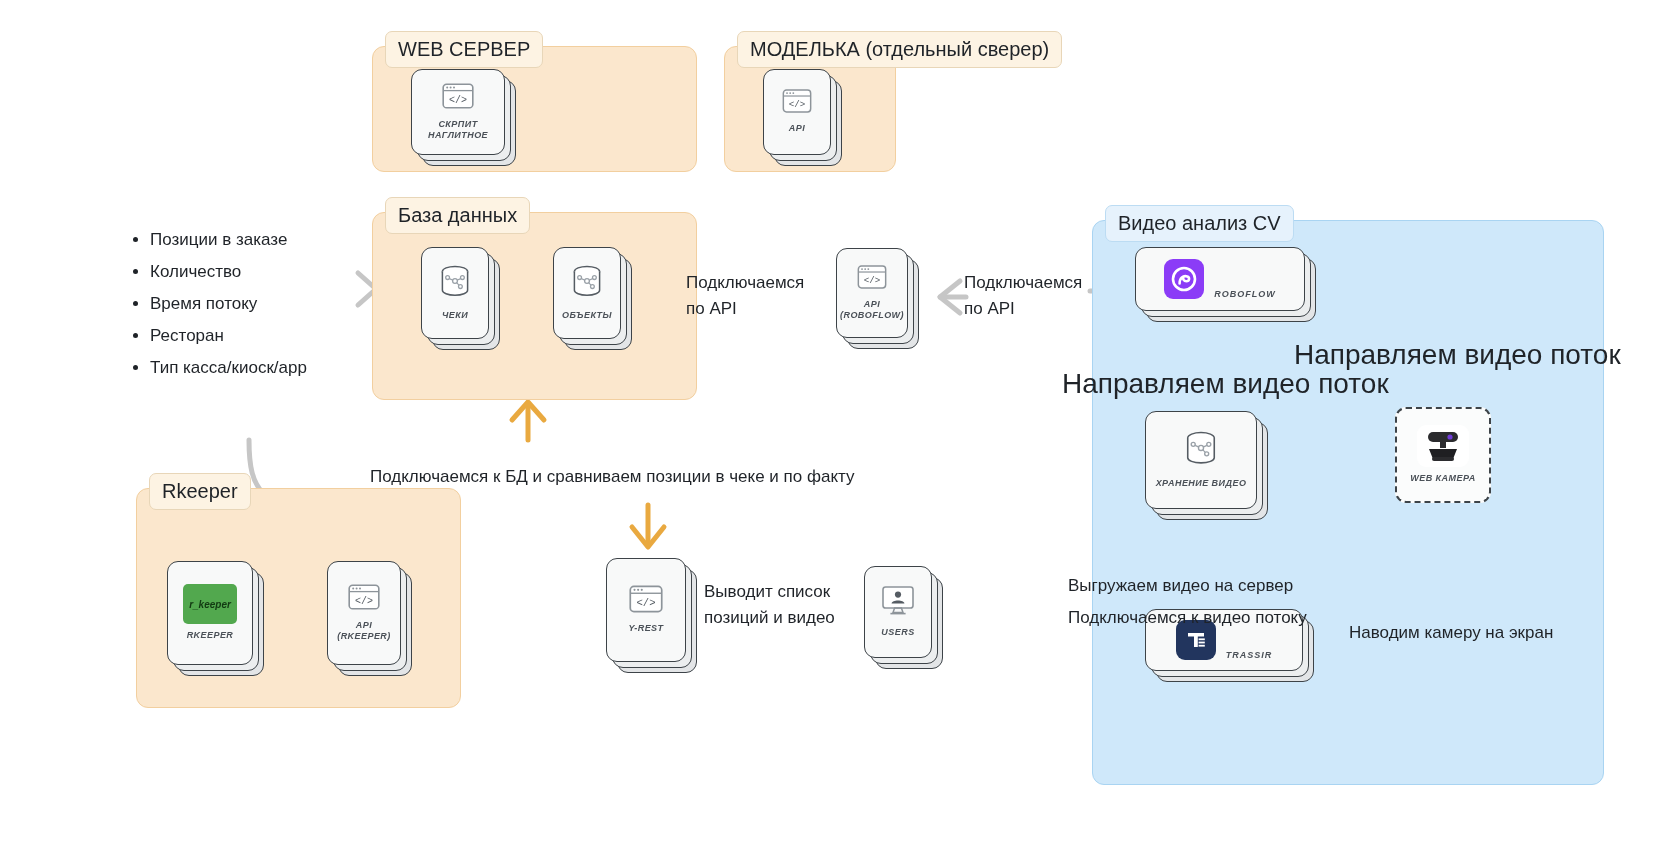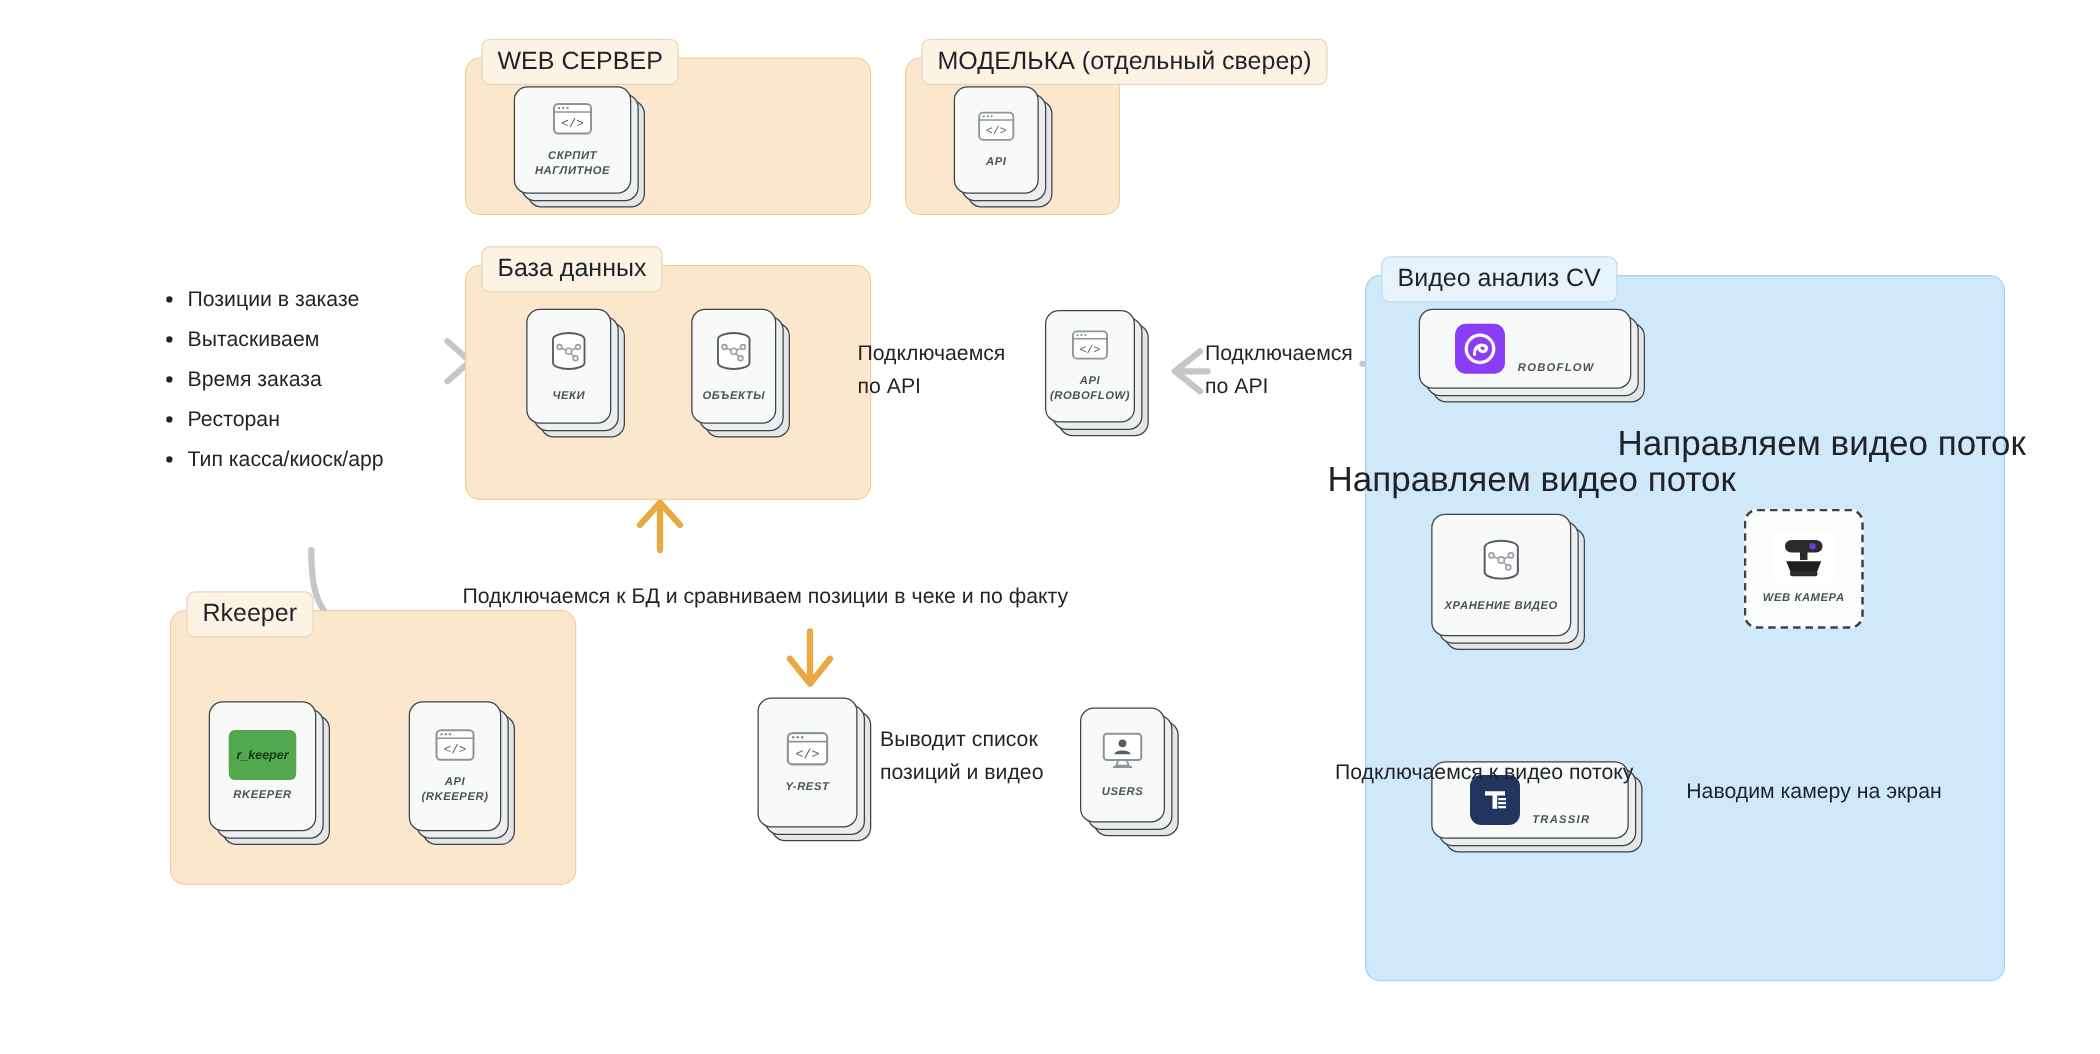--- a/index.html
+++ b/index.html
@@ -212,22 +212,22 @@
             <text x="16" y="19.6" font-size="10" font-family="'Liberation Mono',monospace" fill="#555c63" text-anchor="middle">&lt;/&gt;</text>
           </svg>
         </span>
         <span class="node-caption">API</span>
       </div>
     </div>
   </div>
 
   <ul class="list" style="left:128px; top:230px;">
     <li>Позиции в заказе</li>
-    <li>Вытаскиваем</li>
-    <li>Время заказа</li>
+    <li>Количество</li>
+    <li>Время потоку</li>
     <li>Ресторан</li>
     <li>Тип касса/киоск/app</li>
   </ul>
 
   <div class="group" style="left:372px; top:212px; width:325px; height:188px;">
     <div class="group-label">База данных</div>
 
     <div class="node" style="left:48px; top:34px; width:68px; height:92px;">
       <div class="stack-b"></div>
       <div class="stack-a"></div>
@@ -359,20 +359,21 @@
             </svg>
           </span>
           <span class="brandtext">TRASSIR</span>
         </div>
       </div>
     </div>
   </div>
 
   <div class="txt big" style="left:1062px; top:362px;">Направляем видео поток</div>
   <div class="txt big" style="left:1294px; top:333px;">Направляем видео поток</div>
+  <div class="txt" style="left:1068px; top:573px;">Выгружаем видео на сервер</div>
   <div class="txt" style="left:1068px; top:605px;">Подключаемся к видео потоку</div>
   <div class="txt" style="left:1322px; top:620px;margin-left:27px;">Наводим камеру на экран</div>
 
   <div class="group" style="left:136px; top:488px; width:325px; height:220px;">
     <div class="group-label">Rkeeper</div>
 
     <div class="node" style="left:30px; top:72px; width:86px; height:104px;">
       <div class="stack-b"></div>
       <div class="stack-a"></div>
       <div class="face">

